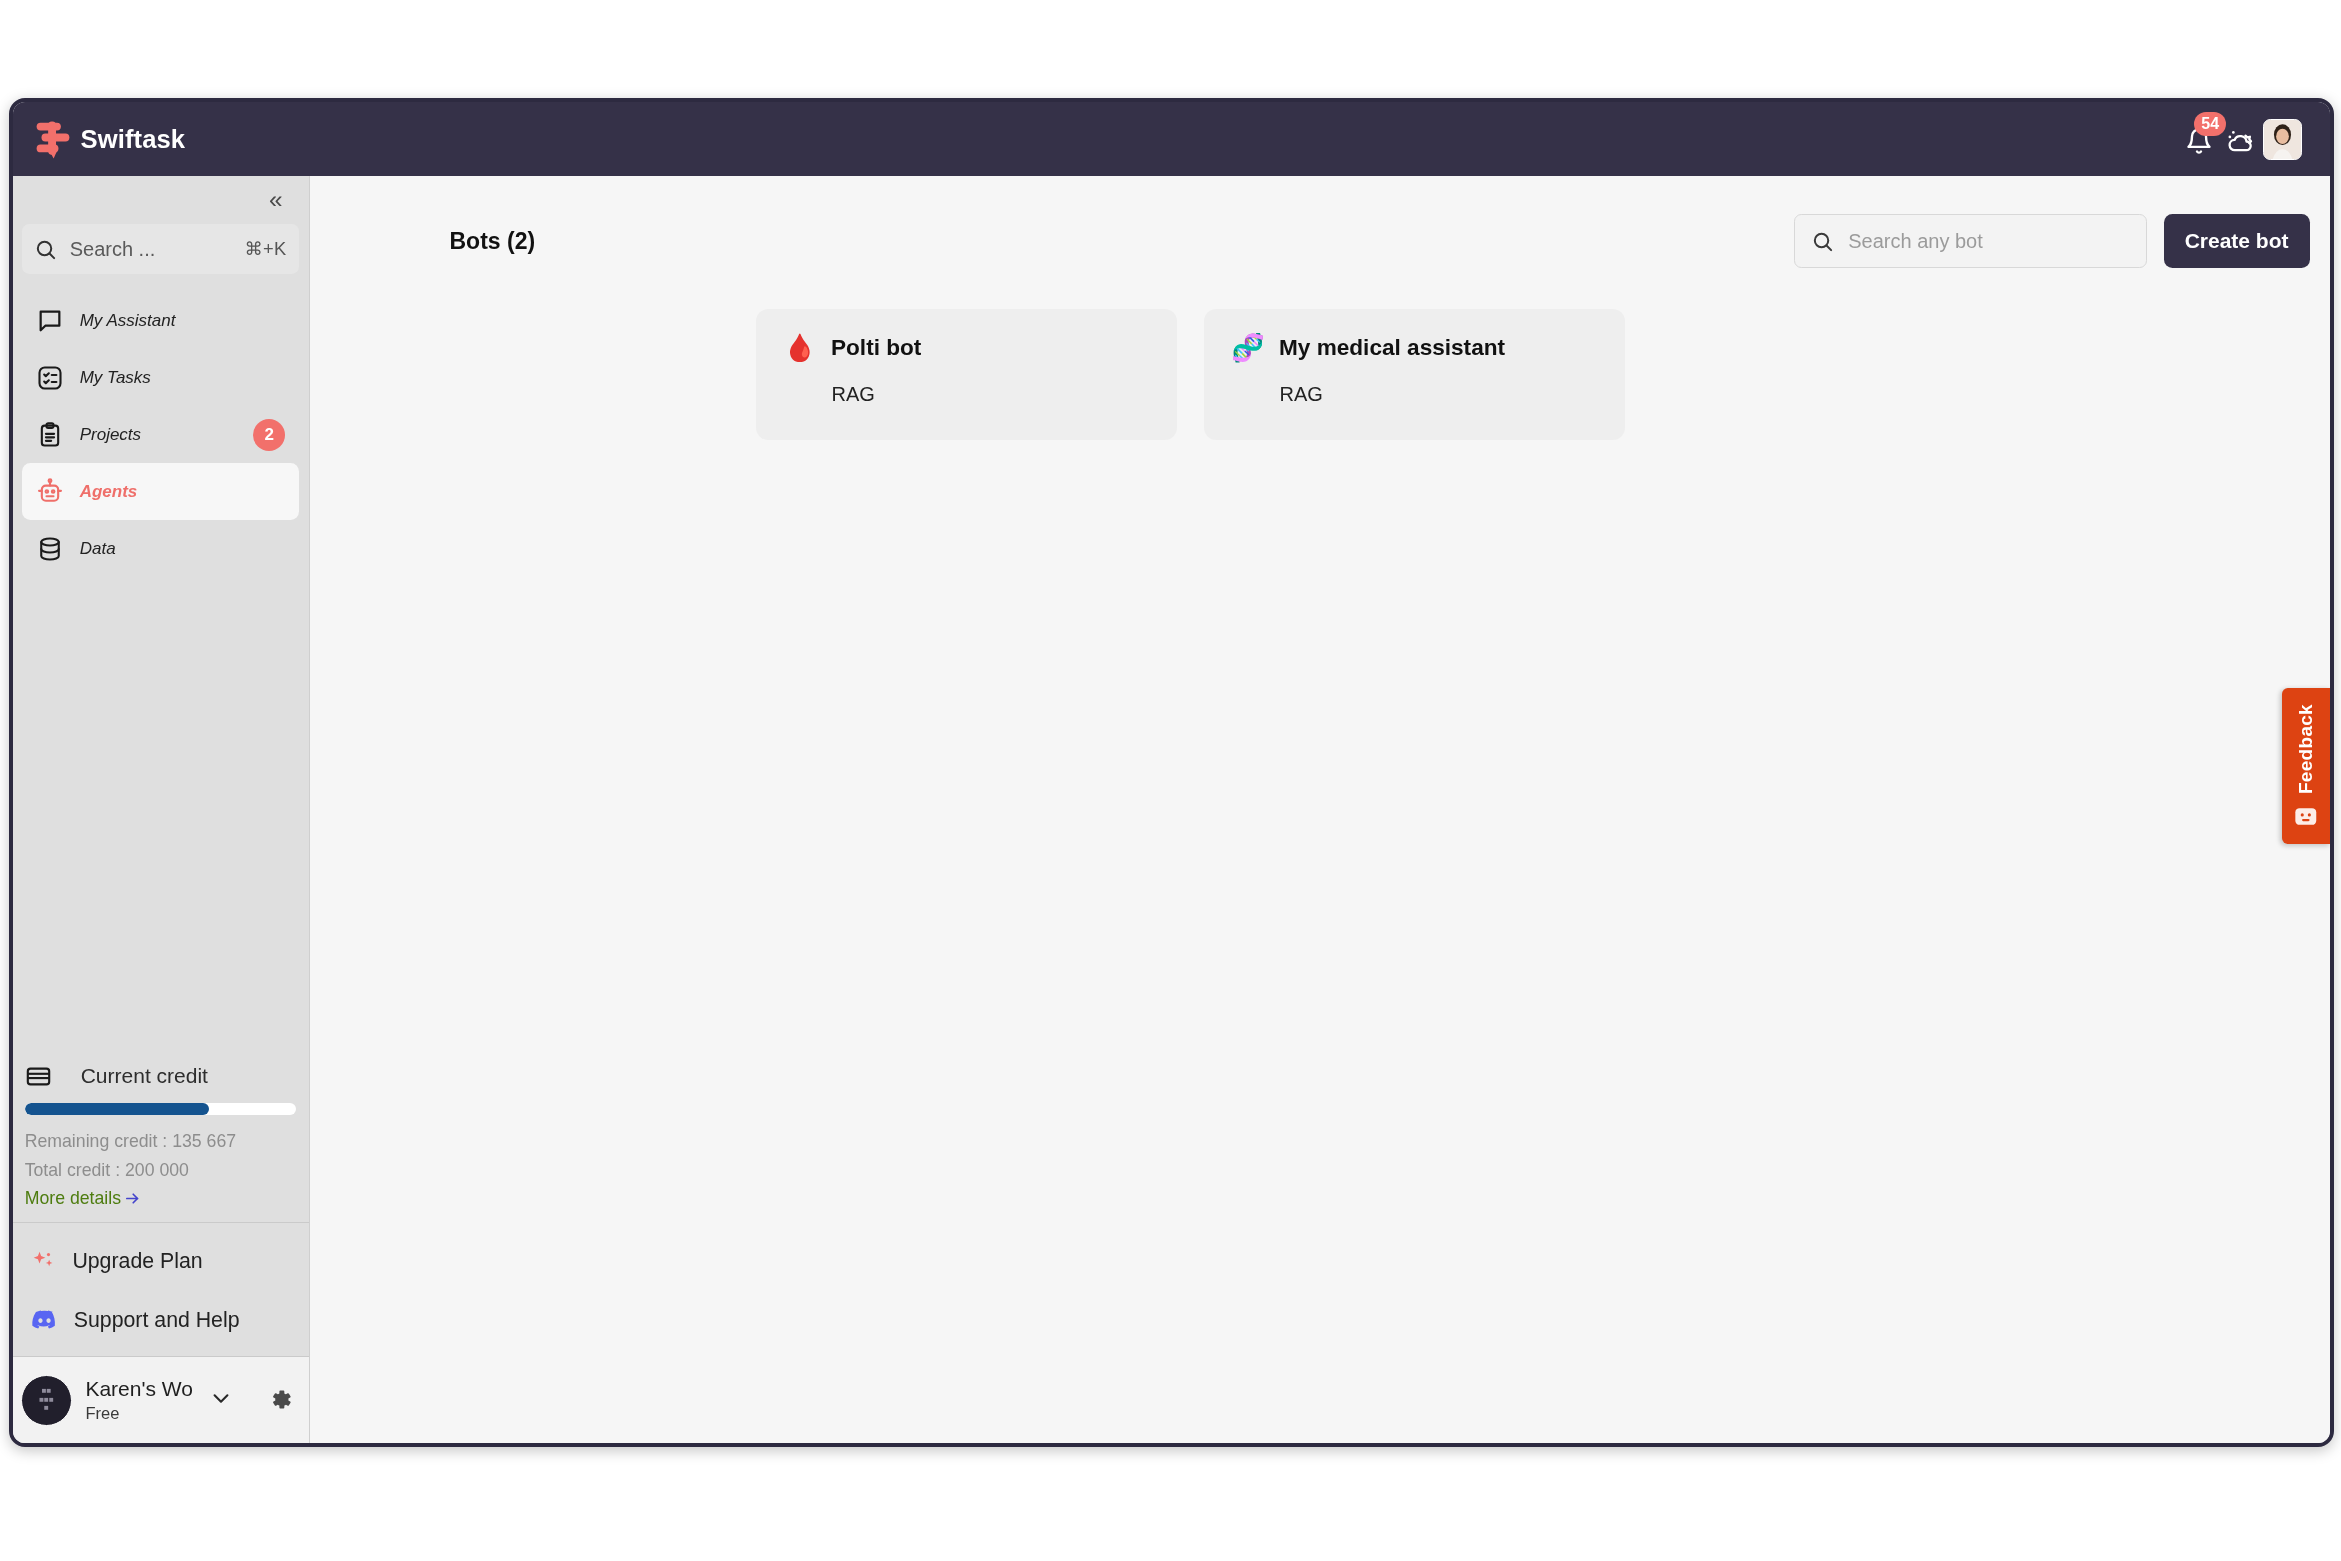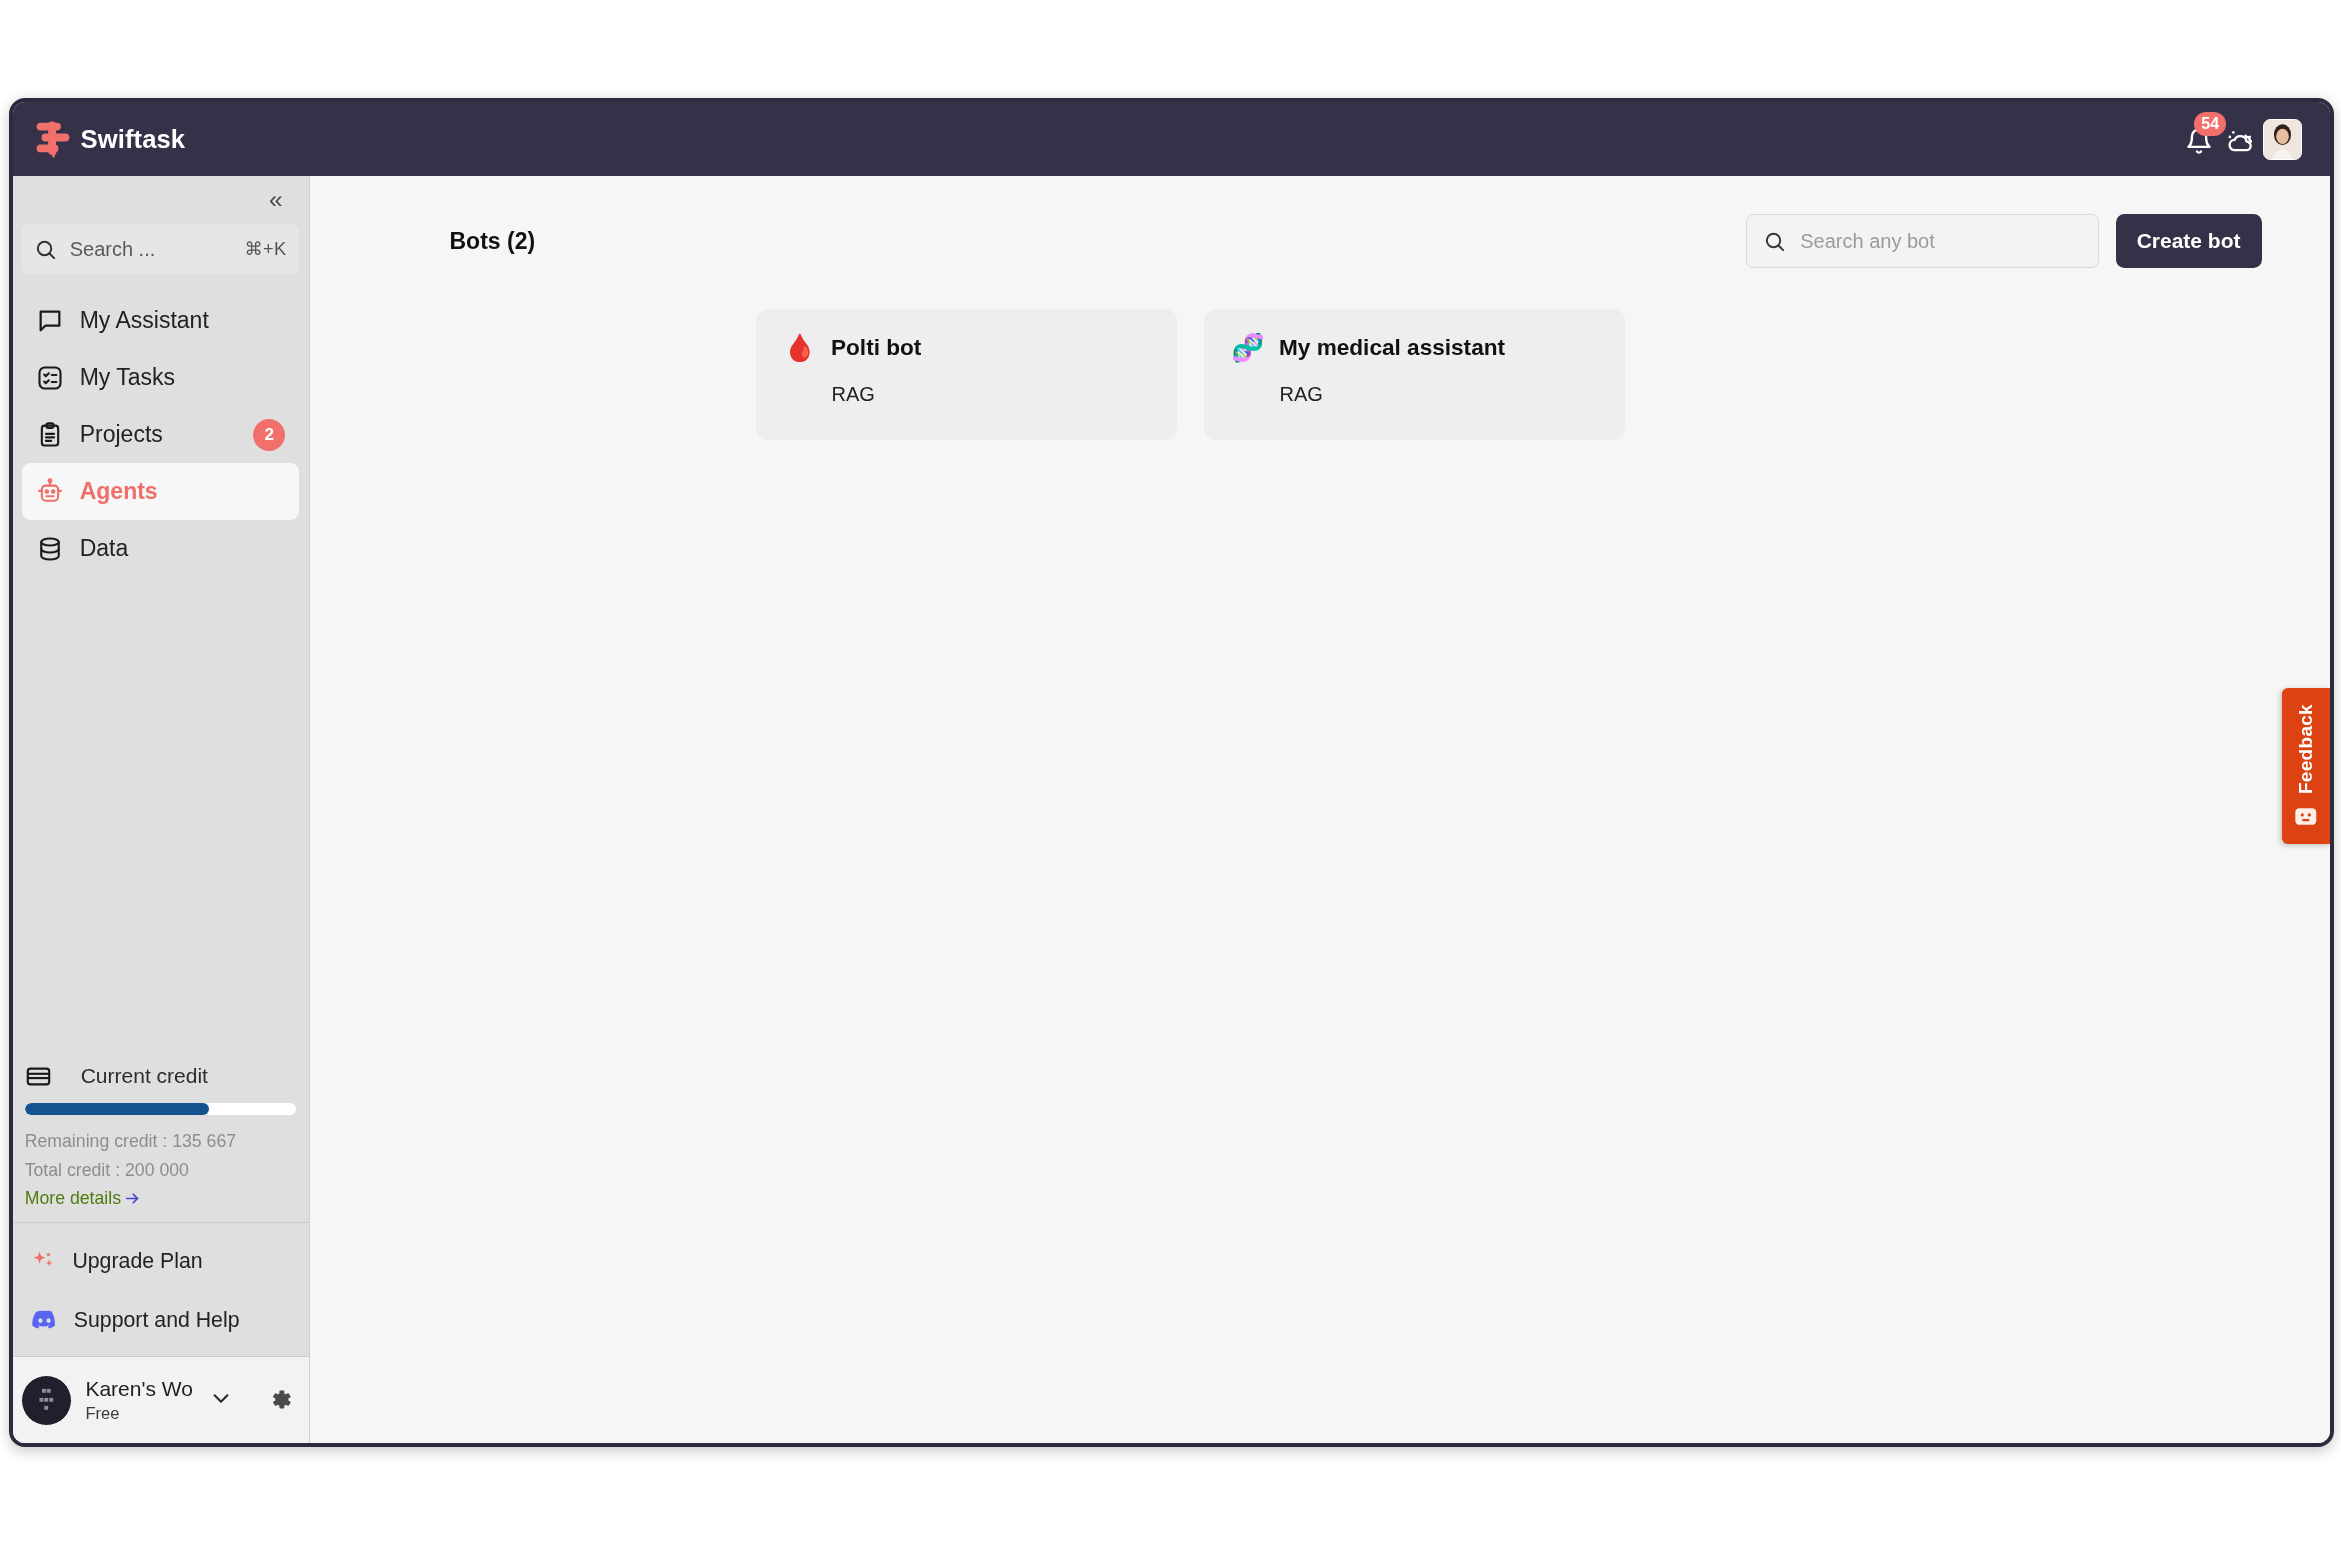--- a/index.html
+++ b/index.html
@@ -108,21 +108,21 @@
   .nav { padding: 4.9px 9.8px 0 9.8px; }
   .nav-item {
     display: flex; align-items: center;
     height: 57px;
     padding: 0 13.4px;
     border-radius: 8.5px;
     gap: 16px;
     position: relative;
   }
   .nav-item.active { background: #f7f7f7; }
-  .nav-label { font-size: 23px; color: #222; }
+  .nav-label { font-size: 17px; color: #222; font-style: italic; }
   .nav-item.active .nav-label { color: #ef6f6a; font-weight: bold; }
   .nav-badge {
     margin-left: auto;
     min-width: 32px; height: 32px; padding: 0 8.5px;
     background: #f2706b; border-radius: 16px;
     color: #fff; font-size: 17px; font-weight: bold;
     display: flex; align-items: center; justify-content: center;
   }
   .nav-ico { width: 28px; height: 28px; flex: 0 0 auto; display:block; }
 
@@ -178,21 +178,21 @@
   .ws-chev { font-size: 21px; color: #333; padding: 0 3.7px; }
   .ws-gear { margin-left: auto; }
 
   
   .main {
     flex: 1 1 auto; background: #f6f6f6; position: relative;
     min-width: 0;
   }
   .main-head {
     display: flex; align-items: center;
-    padding: 38px 68px 0 140px;
+    padding: 38px 20px 0 140px;
   }
   .bots-title { font-size: 23px; font-weight: bold; color: #111; }
   .main-head-right {
     margin-left: auto; display: flex; align-items: center; gap: 17px;
   }
   .bot-search {
     width: 353px; height: 54px;
     background: #f3f3f3;
     border: 1.2px solid #d8d8d8;
     border-radius: 7.3px;

